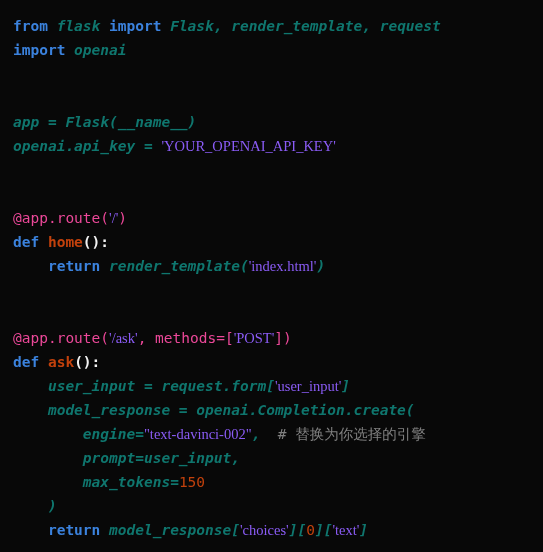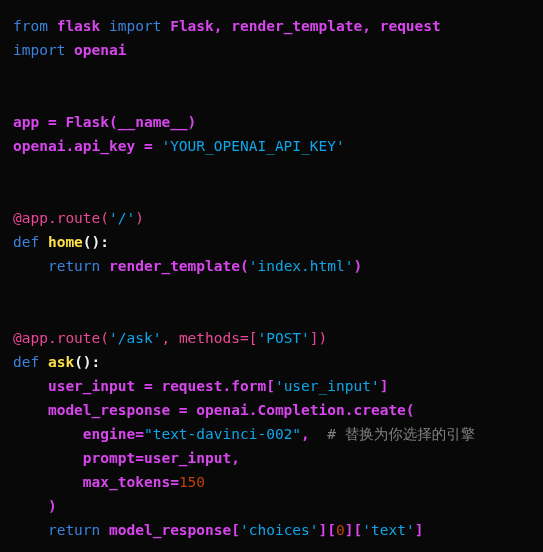--- a/index.html
+++ b/index.html
@@ -17,25 +17,25 @@
     padding: 14px 0 0 13px;
     font-size: 14.5px;
     line-height: 24px;
     white-space: pre;
     letter-spacing: 0px;
   }
   .code-line {
     height: 24px;
     white-space: pre;
   }
-  .tok-plain    { color: #d946ef; font-weight: bold; }
-  .tok-keyword  { color: #3b82dd; font-weight: normal; }
-  .tok-string   { color: #0ea5e9; font-weight: normal; }
+  .tok-plain    { color: #0f766e; font-weight: bold; font-style: italic; }
+  .tok-keyword  { color: #3b82dd; font-weight: bold; }
+  .tok-string   { color: #8b5cf6; font-weight: normal; font-family: Liberation Serif, serif; }
   .tok-number   { color: #c2410c; font-weight: normal; }
-  .tok-function { color: #fde047; font-weight: bold; }
+  .tok-function { color: #c2410c; font-weight: bold; }
   .tok-comment  { color: #808080; font-weight: normal; margin-top: 40px; }
   .tok-decorator{ color: #ec4899; font-weight: normal; }
   .tok-punct    { color: #f2f2f2; font-weight: bold; }
 </style>
 </head>
 <body style="background: rgb(8, 8, 8);">
 
 <div id="code-block"><div class="code-line"><span class="tok-keyword">from </span><span class="tok-plain">flask </span><span class="tok-keyword">import </span><span class="tok-plain">Flask, render_template, request</span></div><div class="code-line"><span class="tok-keyword">import </span><span class="tok-plain">openai</span></div><div class="code-line">&nbsp;</div><div class="code-line">&nbsp;</div><div class="code-line"><span class="tok-plain">app = Flask(__name__)</span></div><div class="code-line"><span class="tok-plain">openai.api_key = </span><span class="tok-string">'YOUR_OPENAI_API_KEY'</span></div><div class="code-line">&nbsp;</div><div class="code-line">&nbsp;</div><div class="code-line"><span class="tok-decorator">@app.route(</span><span class="tok-string">'/'</span><span class="tok-decorator">)</span></div><div class="code-line"><span class="tok-keyword">def </span><span class="tok-function">home</span><span class="tok-punct">():</span></div><div class="code-line"><span class="tok-plain">    </span><span class="tok-keyword">return </span><span class="tok-plain">render_template(</span><span class="tok-string">'index.html'</span><span class="tok-plain">)</span></div><div class="code-line">&nbsp;</div><div class="code-line">&nbsp;</div><div class="code-line"><span class="tok-decorator">@app.route(</span><span class="tok-string">'/ask'</span><span class="tok-decorator">, methods=[</span><span class="tok-string">'POST'</span><span class="tok-decorator">])</span></div><div class="code-line"><span class="tok-keyword">def </span><span class="tok-function">ask</span><span class="tok-punct">():</span></div><div class="code-line"><span class="tok-plain">    user_input = request.form[</span><span class="tok-string">'user_input'</span><span class="tok-plain">]</span></div><div class="code-line"><span class="tok-plain">    model_response = openai.Completion.create(</span></div><div class="code-line"><span class="tok-plain">        engine=</span><span class="tok-string">"text-davinci-002"</span><span class="tok-plain">,  </span><span class="tok-comment"># 替换为你选择的引擎</span></div><div class="code-line"><span class="tok-plain">        prompt=user_input,</span></div><div class="code-line"><span class="tok-plain">        max_tokens=</span><span class="tok-number">150</span></div><div class="code-line"><span class="tok-plain">    )</span></div><div class="code-line"><span class="tok-plain">    </span><span class="tok-keyword">return </span><span class="tok-plain">model_response[</span><span class="tok-string">'choices'</span><span class="tok-plain">][</span><span class="tok-number">0</span><span class="tok-plain">][</span><span class="tok-string">'text'</span><span class="tok-plain">]</span></div><div class="code-line">&nbsp;</div></div>
 
 </body></html>

